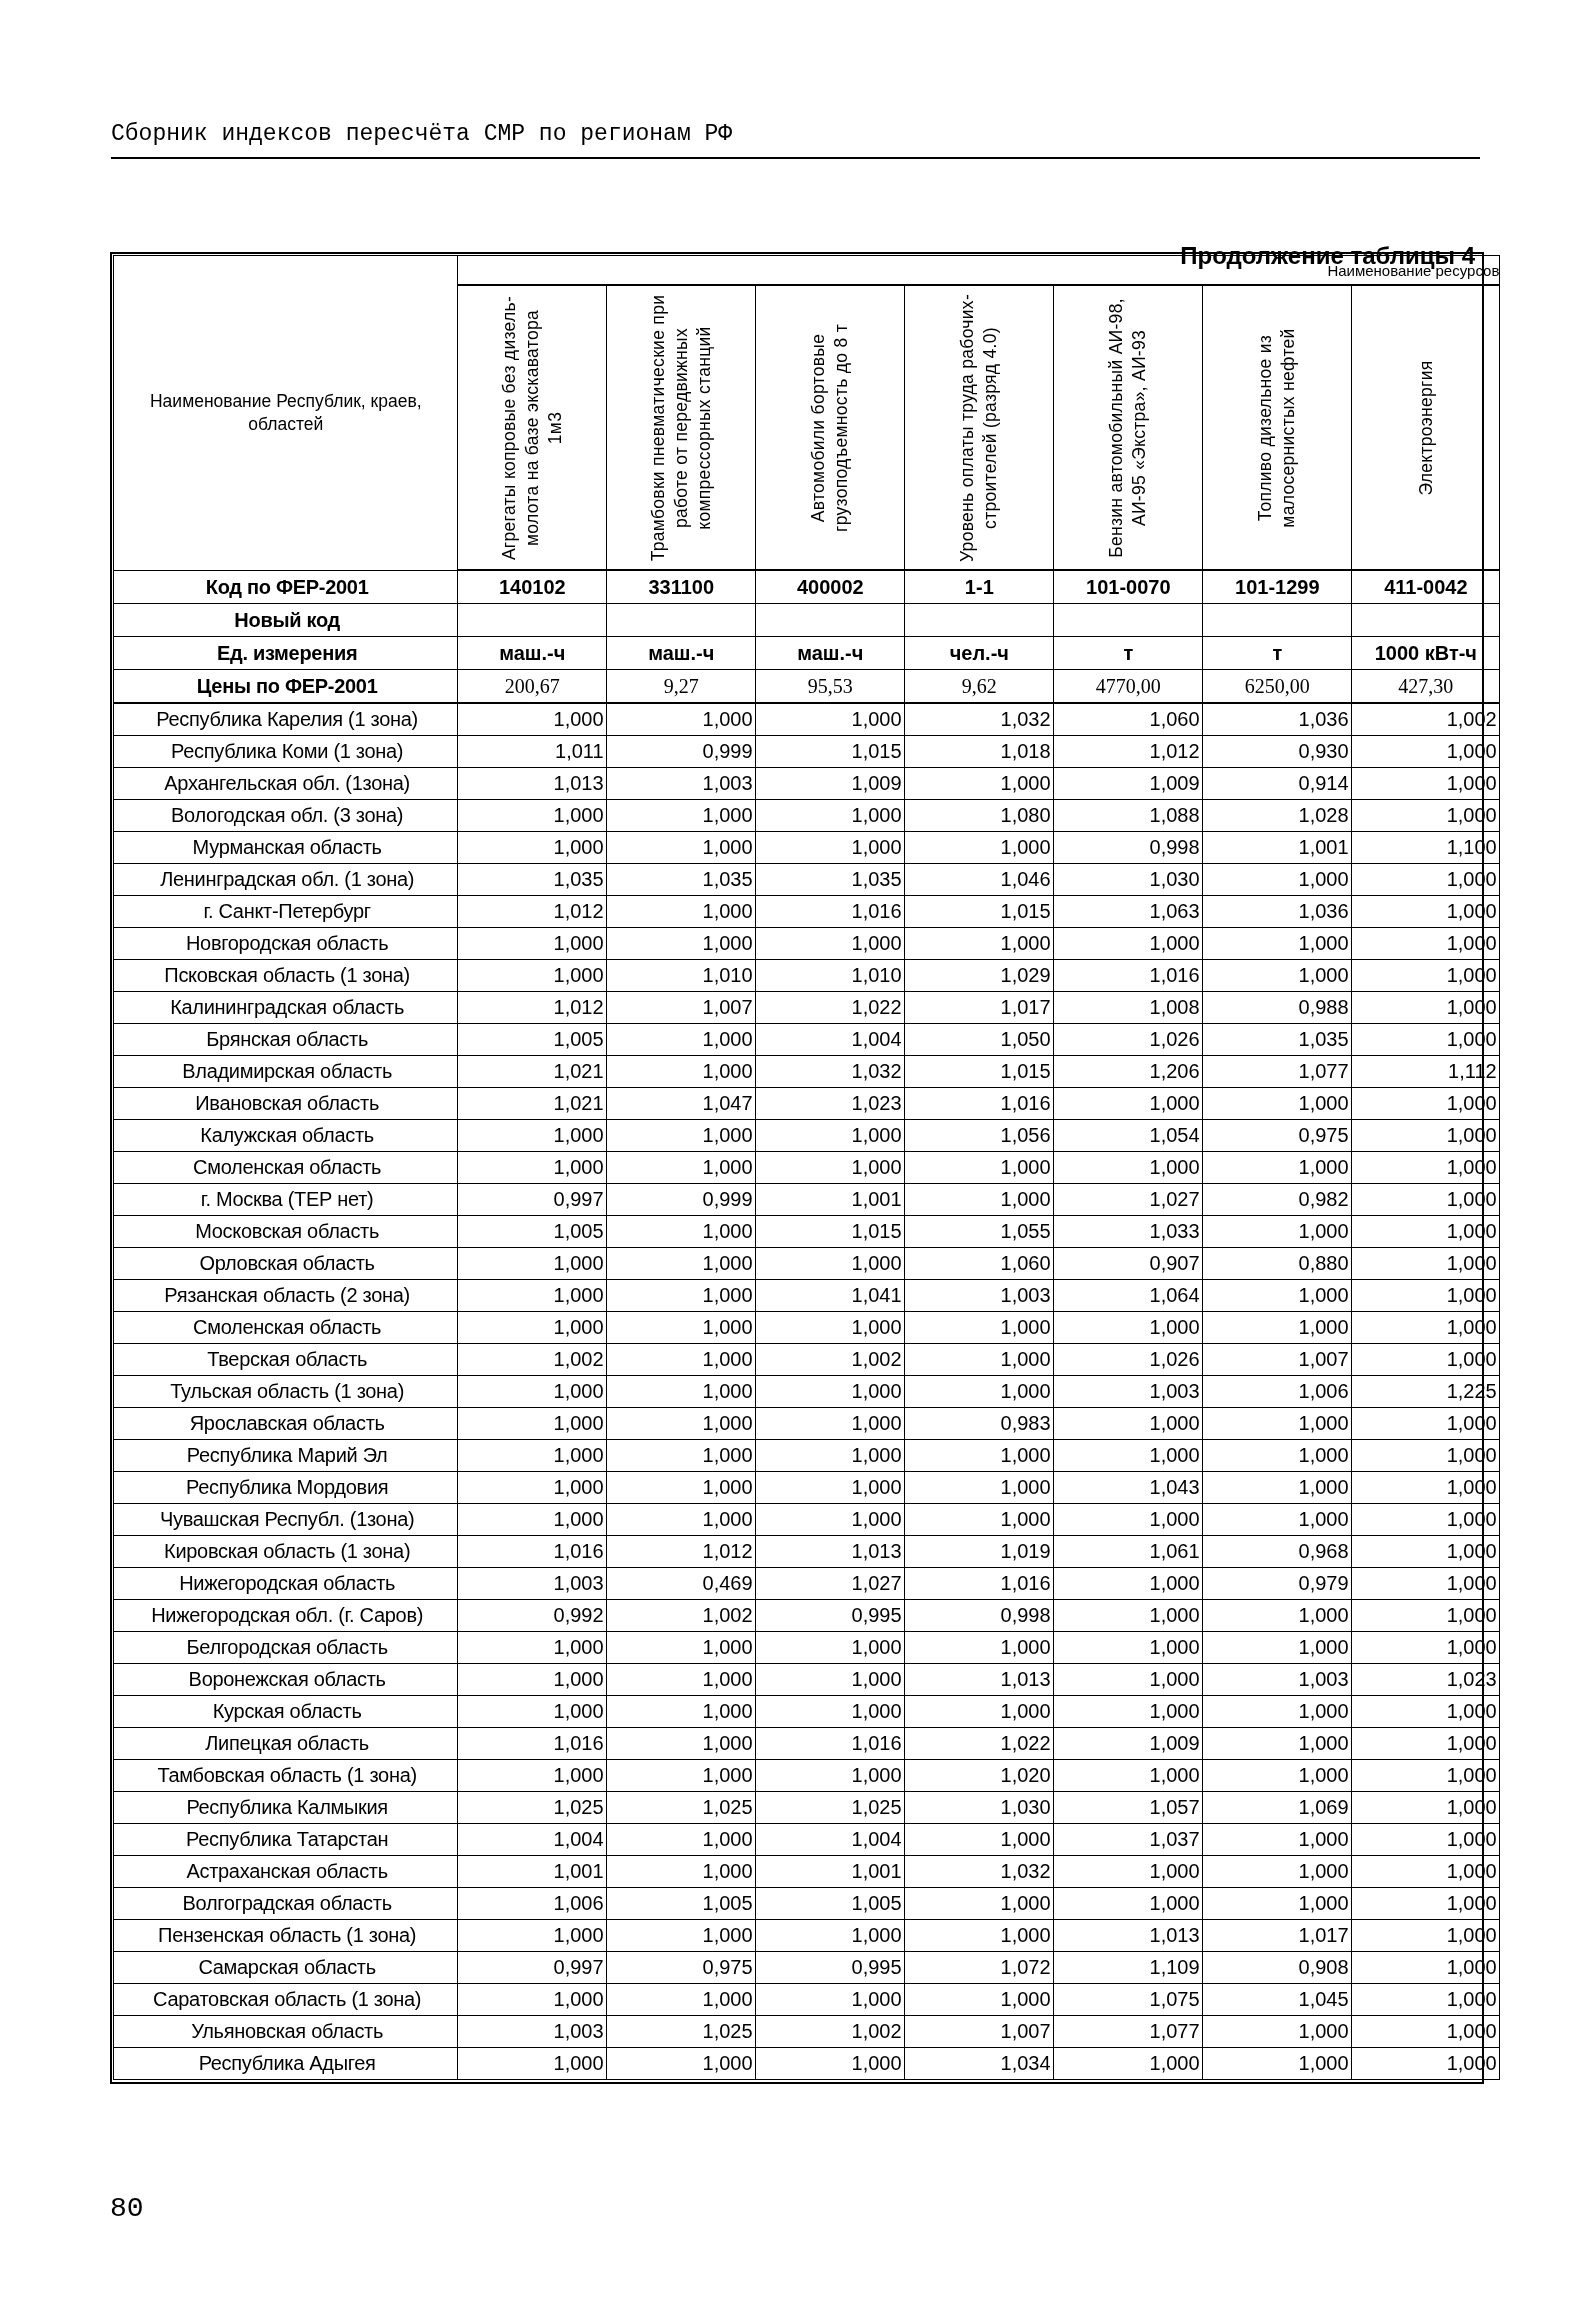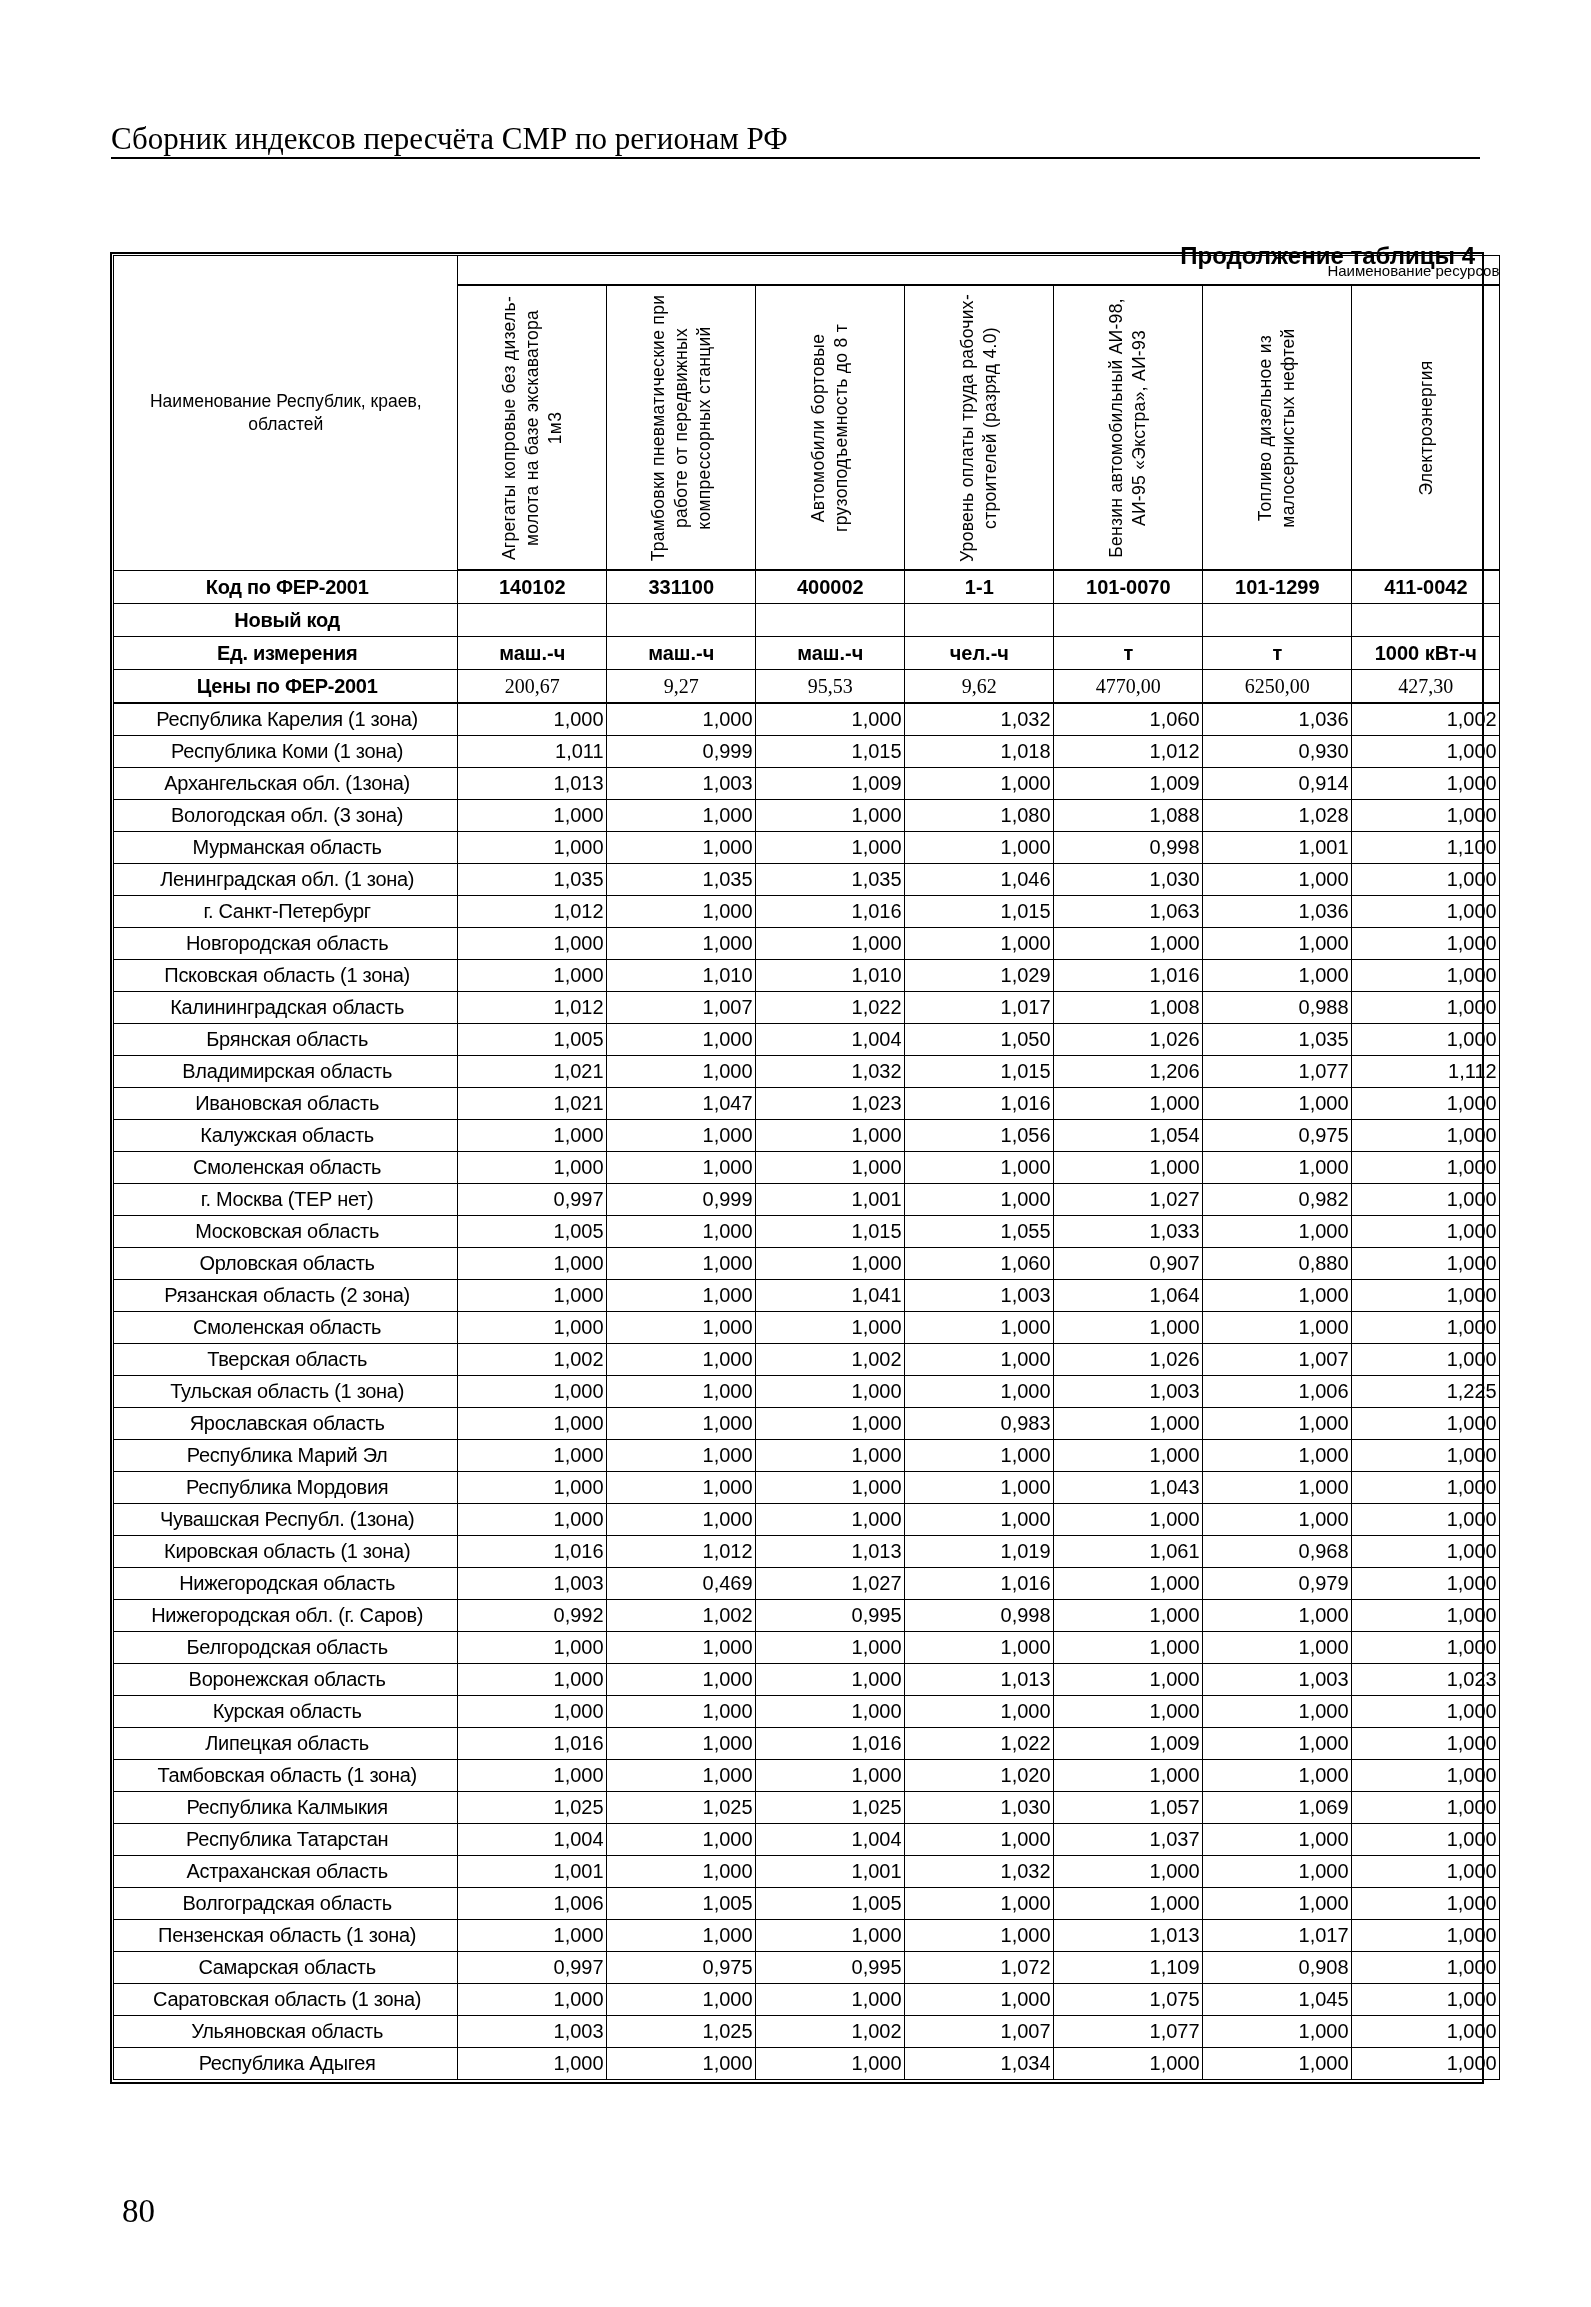--- a/index.html
+++ b/index.html
@@ -3,22 +3,22 @@
 <meta charset="utf-8">
 <style>
   html, body { margin: 0; padding: 0; background: #ffffff; }
   body {
     width: 1591px; height: 2307px; position: relative; overflow: hidden;
     color: #000;
     font-family: "Liberation Sans", sans-serif;
   }
   .running-head {
     position: absolute; left: 111px; top: 121px;
-    font-family: Liberation Serif, serif;
-    font-size: 31px; letter-spacing: 0px;
+    font-family: Liberation Mono, monospace;
+    font-size: 23px; letter-spacing: 0px;
   }
   .head-rule {
     position: absolute; left: 111px; top: 157px; width: 1369px; height: 0;
     border-top: 2px solid #000;
   }
   .continuation {
     position: absolute; right: 116px; top: 214px;
     font-family: "Liberation Sans", sans-serif;
     font-weight: bold; font-size: 24px; margin-top: 28px;
   }
@@ -56,22 +56,22 @@
   }
   .meta td { height: 32px; font-weight: bold; font-size: 20px; }
   .meta td.label { padding-left: 2.7px; text-align: center; letter-spacing: -0.3px; }
   .meta td.val { text-align: center; }
   .meta.prices td.val { font-family: "Liberation Serif", serif; font-weight: normal; font-size: 20px; }
   .meta.prices td { border-bottom: 2.7px double #000; }
   .data td { height: 31px; font-size: 20px; }
   .data td.name { padding-left: 2.7px; text-align: center; white-space: nowrap; letter-spacing: -0.3px; }
   .data td.num { text-align: right; padding-right: 2.7px; }
   .page-number {
-    position: absolute; left: 122px; top: 2193px;
-    font-family: Liberation Serif, serif; font-size: 33px;
+    position: absolute; left: 110px; top: 2193px;
+    font-family: Liberation Mono, monospace; font-size: 28px;
   }
 </style>
 </head>
 <body>
 
 <div class="running-head">Сборник индексов пересчёта СМР  по регионам РФ</div>
 <div class="head-rule"></div>
 <div class="continuation">Продолжение таблицы 4</div>
 
 <div class="table-wrap">

